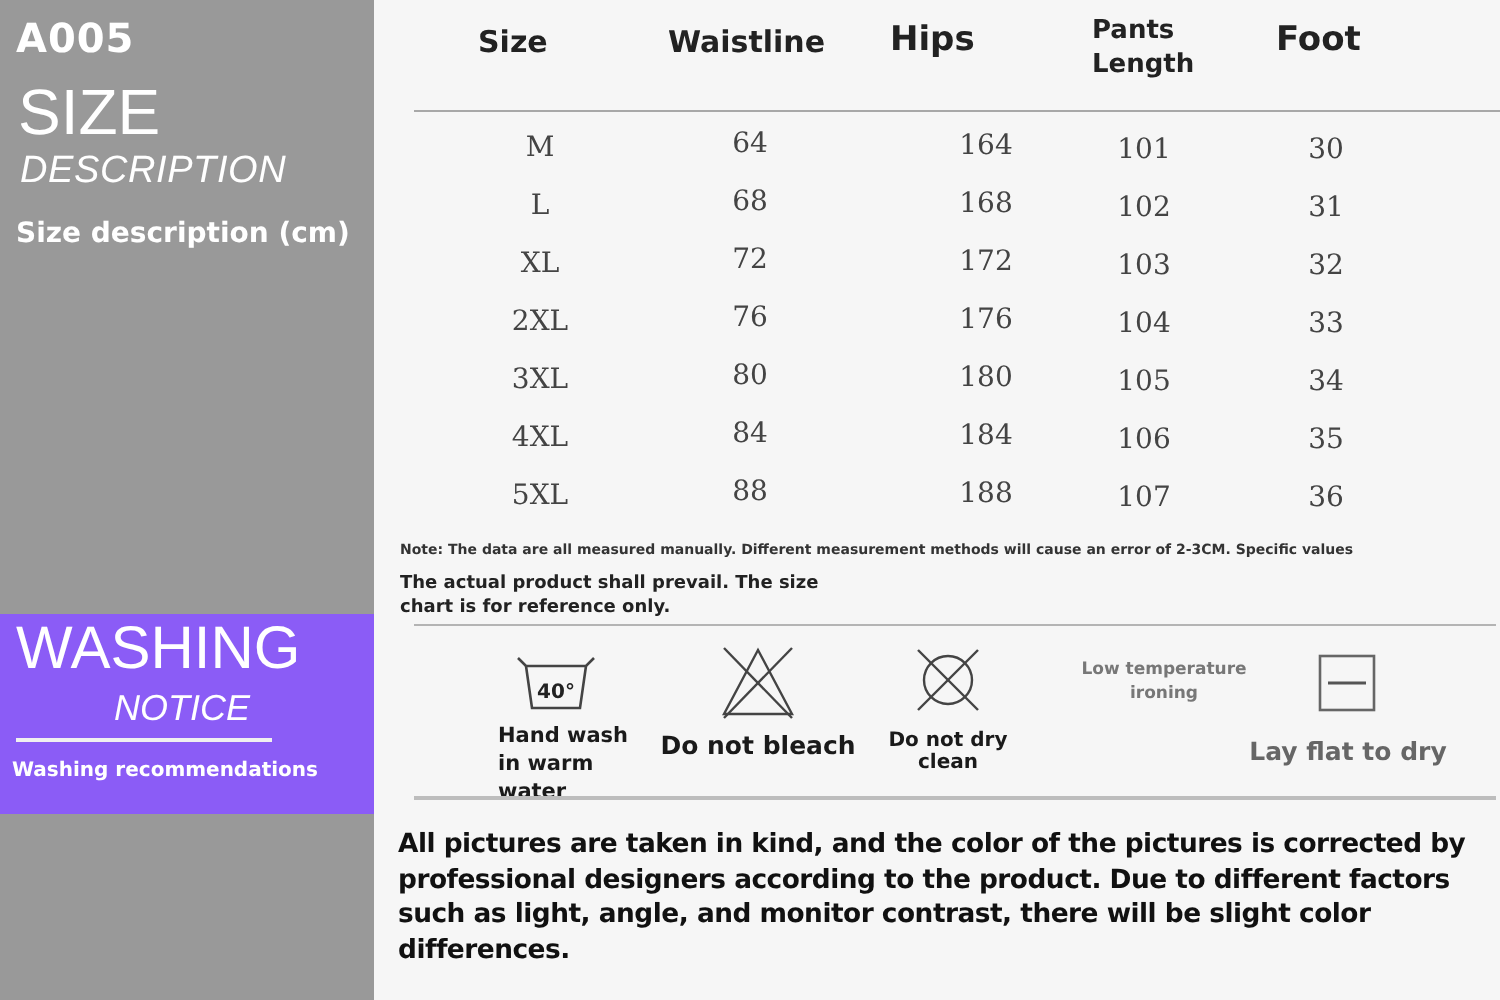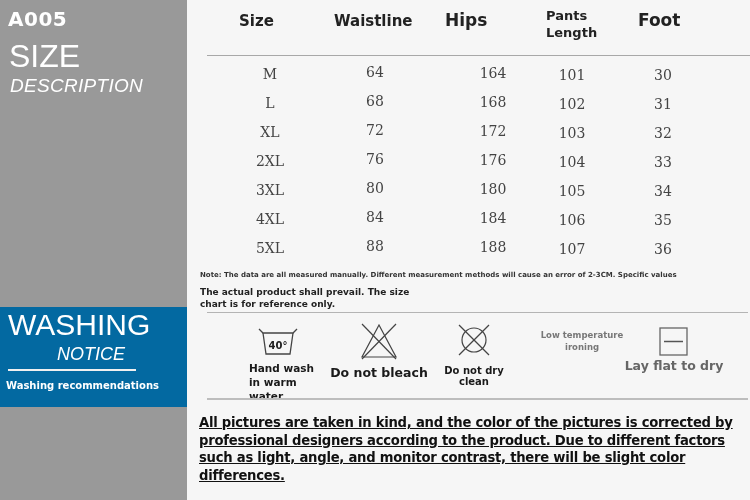--- a/index.html
+++ b/index.html
@@ -6,21 +6,21 @@
     html, body { width: 750px; height: 500px; overflow: hidden; background: #f5f5f5; }
     body { position: relative; font-family: "DejaVu Sans", sans-serif; }
 
     .sidebar { position: absolute; left: 0; top: 0; width: 187px; height: 500px; background: #999999; }
     .sidebar-size { position: absolute; left: 0; top: 0; width: 187px; height: 305px; }
     .code { position: absolute; left: 8px; top: 7px; color: #fff; font-size: 20px; font-weight: bold; letter-spacing: 0.5px; font-family: "DejaVu Sans", sans-serif; }
     .big-title { position: absolute; left: 9px; top: 40px; color: #fff; font-size: 32px; font-family: "Liberation Sans", sans-serif; font-weight: normal; line-height: 1; }
     .sub-title { position: absolute; left: 10px; top: 75px; color: #fff; font-size: 19px; font-style: italic; font-family: "Liberation Sans", sans-serif; letter-spacing: 0.3px; }
     .caption { position: absolute; left: 8px; top: 109px; color: #fff; font-size: 14px; font-weight: bold; font-family: "DejaVu Sans", sans-serif; }
 
-    .sidebar-wash { position: absolute; left: 0; top: 307px; width: 187px; height: 100px; background: #0369a1; }
+    .sidebar-wash { position: absolute; left: 0; top: 307px; width: 187px; height: 100px; background: #8b5cf6; }
     .wash-title { position: absolute; left: 8px; top: 3px; color: #fff; font-size: 30px; font-family: "Liberation Sans", sans-serif; line-height: 1; }
     .wash-sub { position: absolute; left: 11px; top: 37px; color: #fff; font-size: 18px; font-style: italic; font-family: "Liberation Sans", sans-serif; margin-left: 46px; }
     .wash-line { position: absolute; left: 8px; top: 62px; width: 128px; height: 2px; background: #f0f0f0; }
     .wash-caption { position: absolute; left: 6px; top: 73px; color: #fff; font-size: 10px; font-weight: bold; font-family: "DejaVu Sans", sans-serif; }
 
     .main { position: absolute; left: 187px; top: 0; width: 563px; height: 500px; background: #f6f6f6; }
 
     .thead .th { position: absolute; font-weight: bold; color: #222; font-family: "DejaVu Sans", sans-serif; }
     .th-size { left: 52px; top: 12px; font-size: 15px; }
     .th-waist { left: 147px; top: 12px; font-size: 15px; }
@@ -47,34 +47,35 @@
     .w0 { left: 28px; width: 112px; }
     .w0 .wash-label { font-size: 10.5px; text-align: left; line-height: 14px; margin-top: 5px; margin-left: 34px; }
     .w1 { left: 141px; width: 102px; }
     .w1 .wash-label { font-size: 12.5px; margin-top: 5px; }
     .w2 { left: 242px; width: 90px; }
     .w2 .wash-label { font-size: 10px; margin-top: 7px; }
     .w3 { left: 338px; width: 114px; }
     .w3 .manage { display: block; font-size: 18px; font-weight: bold; color: #888; margin-top: 7px; }
     .w3 .wash-label { font-size: 8.5px; color: #777; line-height: 12px; margin-top: 7px; }
     .w4 { left: 434px; width: 106px; }
-    .w4 .wash-label { font-size: 12.5px; color: #666; }
+    .w4 .wash-label { font-size: 12.5px; color: #666; margin-top: 10px; }
 
     .line3 { position: absolute; left: 20px; top: 398px; width: 541px; height: 2px; background: #bdbdbd; }
 
-    .disclaimer { position: absolute; left: 12px; top: 414px; width: 540px; font-size: 13.2px; font-weight: bold; color: #111; line-height: 17.5px; font-family: "DejaVu Sans", sans-serif; letter-spacing: -0.25px; text-decoration: underline; }
+    .disclaimer { position: absolute; left: 12px; top: 414px; width: 540px; font-size: 13.2px; font-weight: bold; color: #111; line-height: 17.5px; font-family: "DejaVu Sans", sans-serif; letter-spacing: -0.25px; }
   </style>
 </head>
 <body>
 
 <div class="sidebar">
   <div class="sidebar-size">
     <div class="code">A005</div>
     <div class="big-title">SIZE</div>
     <div class="sub-title">DESCRIPTION</div>
+    <div class="caption">Size description (cm)</div>
   </div>
   <div class="sidebar-wash">
     <div class="wash-title">WASHING</div>
     <div class="wash-sub">NOTICE</div>
     <div class="wash-line"></div>
     <div class="wash-caption">Washing recommendations</div>
   </div>
 </div>
 
 <div class="main">

